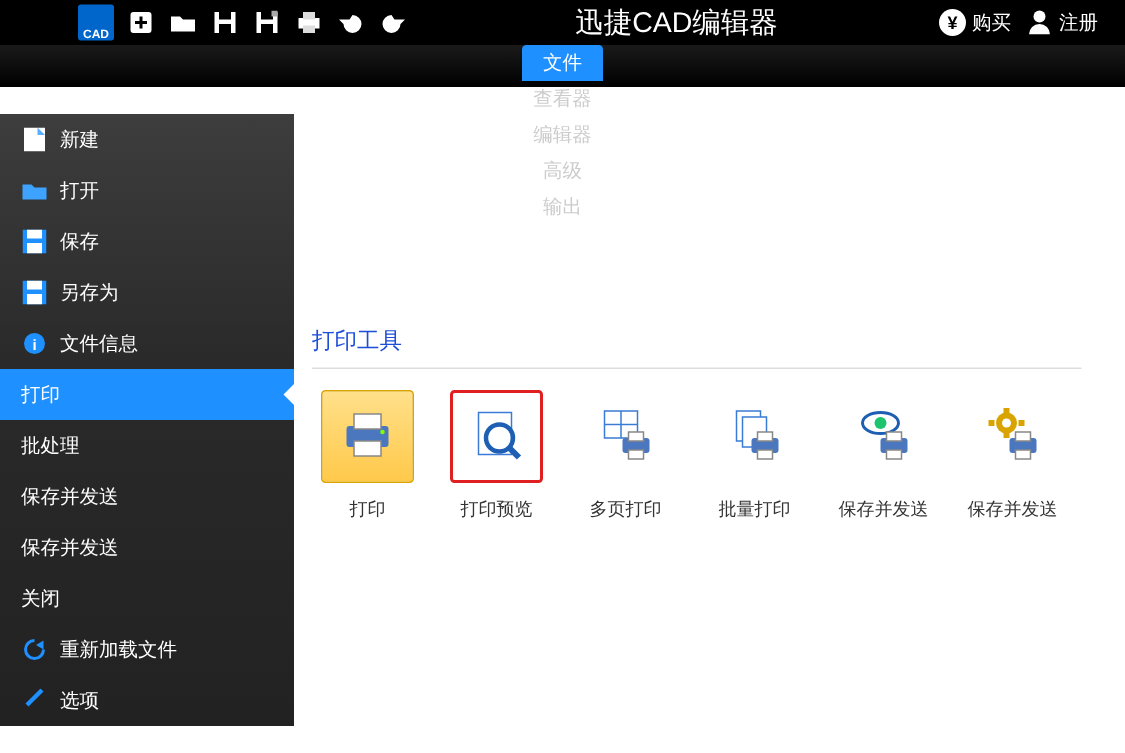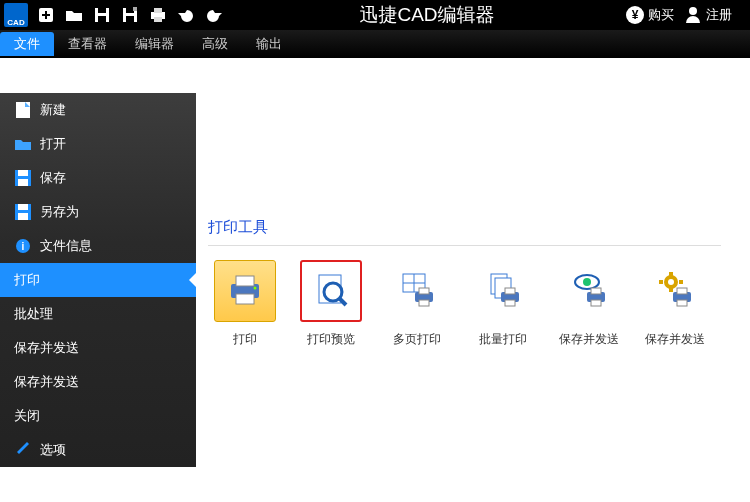--- a/index.html
+++ b/index.html
@@ -10,20 +10,21 @@
     height: 502px;
     overflow: hidden;
     background: #fff;
   }
   .titlebar {
     height: 30px;
     background: #000;
     display: flex;
     align-items: center;
     color: #fff;
+    padding-left: 48px;
   }
   .titlebar .app-logo {
     width: 24px; height: 24px;
     margin: 0 4px;
     background: #0066cc;
     display: flex; align-items: flex-end; justify-content: center;
     font-size: 8px; color: #fff; font-weight: bold;
     border-radius: 2px;
   }
   .titlebar .tb-icon {
@@ -51,20 +52,21 @@
     width: 18px; height: 18px; border-radius: 50%;
     background: #fff; color: #000;
     display: flex; align-items: center; justify-content: center;
     font-size: 12px; font-weight: bold;
   }
   .menubar {
     height: 28px;
     background: linear-gradient(#1a1a1a,#000);
     display: flex;
     align-items: center;
+    flex-direction: column;
   }
   .menubar .tab {
     padding: 0 14px;
     height: 24px;
     line-height: 24px;
     color: #ccc;
     cursor: pointer;
     font-size: 13px;
   }
   .menubar .tab.active {
@@ -292,20 +294,29 @@
       <span>批处理</span>
     </div>
     <div class="sitem">
       <span>保存并发送</span>
     </div>
     <div class="sitem">
       <span>保存并发送</span>
     </div>
     <div class="sitem">
       <span>关闭</span>
+    </div>
+    <div class="sitem">
+      <span class="sicon">
+        <svg width="16" height="16">
+            <path d="M8 2 a6 6 0 1 0 6 6" fill="none" stroke="#1e90ff" stroke-width="2"></path>
+            <polygon points="14,2 14,8 9,5" fill="#1e90ff"></polygon>
+          </svg>
+      </span>
+      <span>重新加载文件</span>
     </div>
     <div class="sitem">
       <span class="sicon">
         <svg width="16" height="16">
             <path d="M4 12 L10 6 a3 3 0 1 1 0 0 L14 2 L12 0 L8 4 a3 3 0 1 0 0 0 L2 10 z" fill="#1e90ff"></path>
           </svg>
       </span>
       <span>选项</span>
     </div>
   </div>

